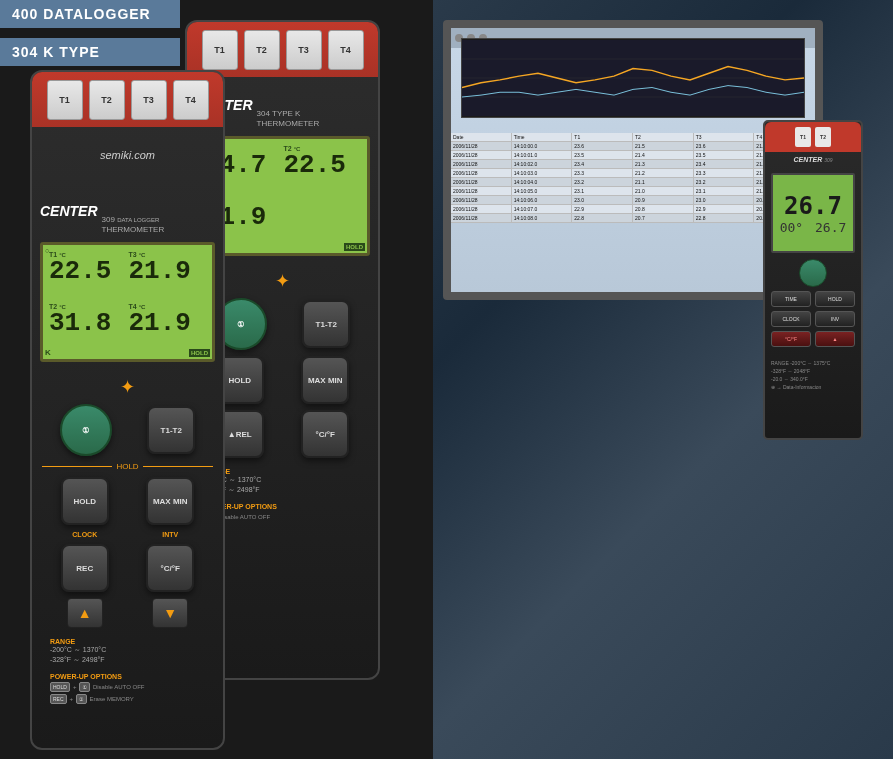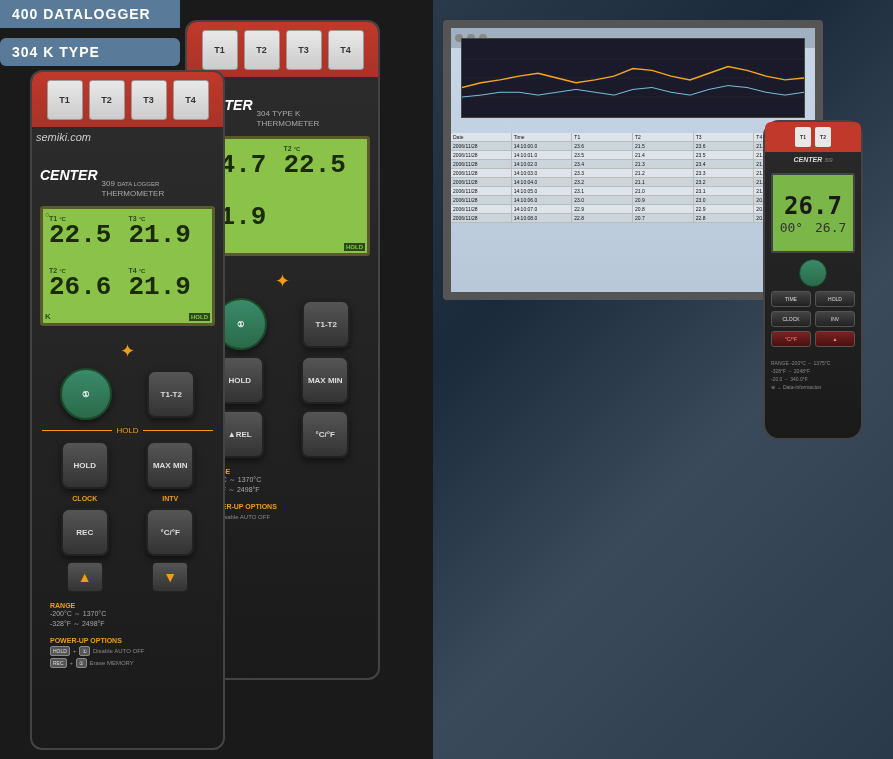--- a/index.html
+++ b/index.html
@@ -52,21 +52,21 @@
     }
 
     
     .small-device {
       position: absolute;
       right: 30px;
       top: 120px;
       width: 100px;
       height: 320px;
       background: linear-gradient(180deg, #2a2a2a 0%, #1a1a1a 100%);
-      border-radius: 16px;
+      border-radius: 5px;
       border: 2px solid #444;
     }
     .small-device-top {
       height: 30px;
       background: #c0392b;
       border-radius: 6px 6px 0 0;
       display: flex;
       gap: 4px;
       align-items: center;
       justify-content: center;
@@ -124,21 +124,20 @@
       position: absolute;
       top: 38px;
       left: 0;
       background: #5a7a9a;
       color: white;
       font-size: 14px;
       font-weight: bold;
       padding: 6px 12px;
       letter-spacing: 1px;
       width: 180px;
-      border-radius: 6px;
     }
 
     
     .device-309 {
       position: absolute;
       left: 30px;
       top: 70px;
       width: 195px;
       height: 680px;
       background: linear-gradient(180deg, #2d2d2d 0%, #1a1a1a 100%);
@@ -182,24 +181,24 @@
       align-items: center;
       justify-content: center;
       font-size: 9px;
       font-weight: bold;
       color: #333;
       border: 1px solid #999;
     }
 
     
     .website-label {
-      text-align: left;
+      text-align: center;
       color: #ccc;
       font-size: 11px;
-      padding: 4px;
+      padding: 22px;
       font-style: italic;
     }
 
     
     .brand-area {
       display: flex;
       align-items: center;
       padding: 4px 8px;
       gap: 4px;
     }
@@ -742,21 +741,21 @@
           <span>T3</span>
           <span style="font-size:6px;">°C</span>
         </div>
         <div class="lcd-value">21.9</div>
       </div>
       <div class="lcd-cell">
         <div class="lcd-label">
           <span>T2</span>
           <span style="font-size:6px;">°C</span>
         </div>
-        <div class="lcd-value">26.6</div>
+        <div class="lcd-value">31.8</div>
       </div>
       <div class="lcd-cell">
         <div class="lcd-label">
           <span>T4</span>
           <span style="font-size:6px;">°C</span>
         </div>
         <div class="lcd-value">21.9</div>
       </div>
     </div>
     <div class="lcd-k-badge">K</div>

